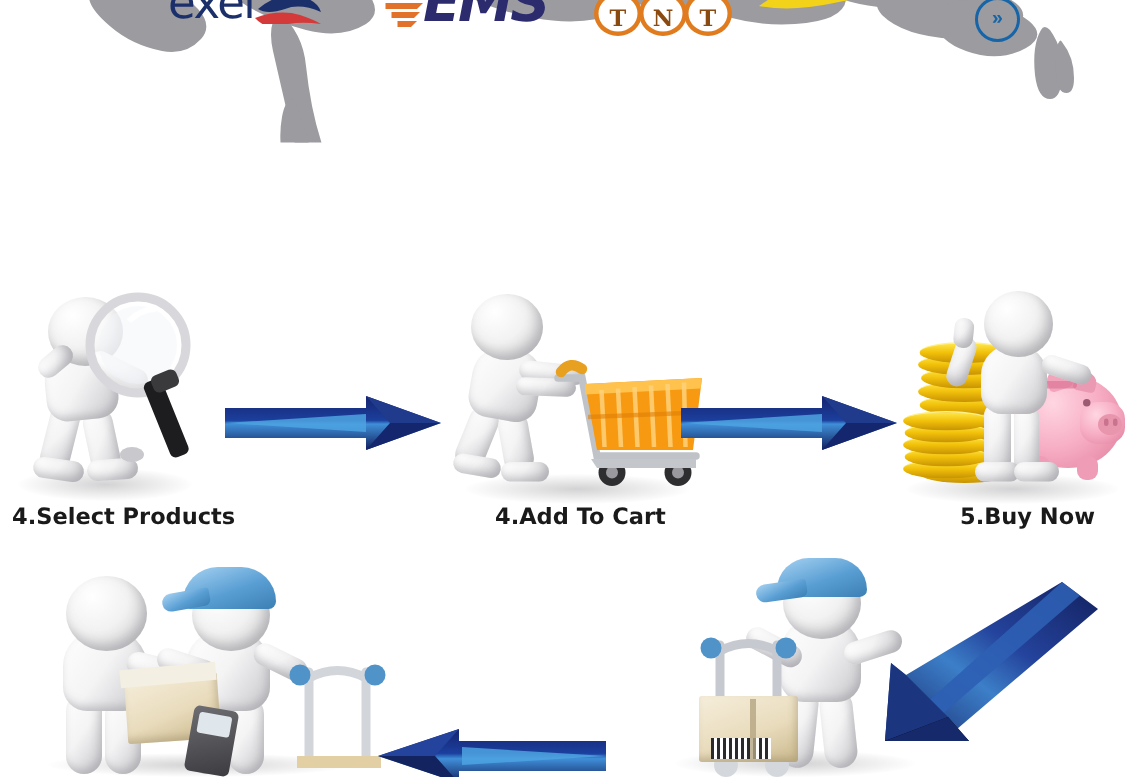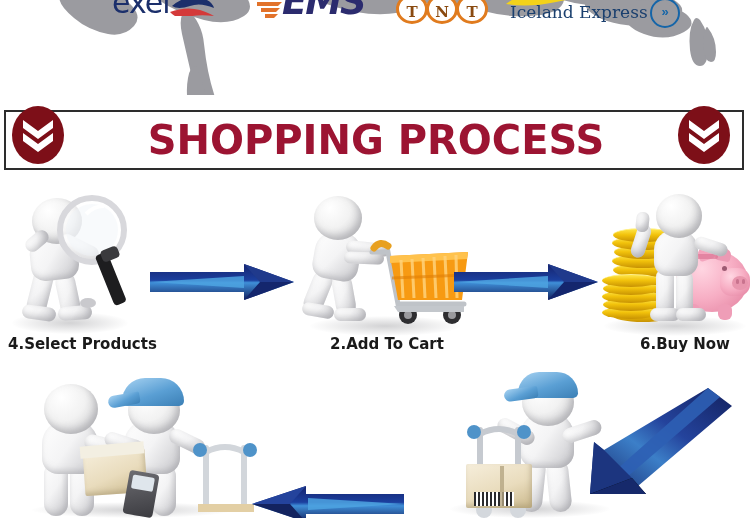--- a/index.html
+++ b/index.html
@@ -141,42 +141,24 @@
       <div class="tntcircle" style="left:30px;">N</div>
       <div class="tntcircle" style="left:60px;">T</div>
     </div>
 
     <div class="logo iex">
       <svg style="position:absolute;left:0;top:-2px;" width="150" height="30" viewBox="0 0 150 30">
         <path d="M8 22 q30-22 74-20 30 2 44 8 -40 4-68 10 -28 6-50 2z" fill="#f3d21a"></path>
         <path d="M20 16 q28-14 62-12 22 2 34 6 -32 2-56 6 -24 4-40 0z" fill="#2f9fd4"></path>
         <path d="M92 4 l10 2 -2 4 -10-2z" fill="#1a3f6e"></path>
       </svg>
-      <div class="iex-txt">Iceland Express</div>
       <div class="iex-chev">»</div>
     </div>
   </div>
 
-  <div class="banner">
-    <div class="banner-title">SHOPPING PROCESS</div>
-
-    <div class="badge left">
-      <svg width="34" height="34" viewBox="0 0 34 34">
-        <path d="M2 2 L17 13 L32 2 L32 10 L17 21 L2 10 Z" fill="#ffffff"></path>
-        <path d="M2 15 L17 26 L32 15 L32 23 L17 34 L2 23 Z" fill="#ffffff"></path>
-      </svg>
-    </div>
-
-    <div class="badge right">
-      <svg width="34" height="34" viewBox="0 0 34 34">
-        <path d="M2 2 L17 13 L32 2 L32 10 L17 21 L2 10 Z" fill="#ffffff"></path>
-        <path d="M2 15 L17 26 L32 15 L32 23 L17 34 L2 23 Z" fill="#ffffff"></path>
-      </svg>
-    </div>
-  </div>
 
   <div class="step" style="left:0px;top:190px;width:150px;height:175px;">
     <div class="fig" style="left:0;top:0;width:150px;height:150px;">
       <div class="shadow-el" style="left:12px;top:122px;width:116px;height:22px;"></div>
 
       <div class="body-pc" style="left:30px;top:78px;width:20px;height:48px;border-radius:10px;transform:rotate(14deg);"></div>
       <div class="body-pc" style="left:58px;top:82px;width:20px;height:46px;border-radius:10px;transform:rotate(-12deg);"></div>
       <div class="body-pc" style="left:22px;top:116px;width:34px;height:14px;border-radius:7px;transform:rotate(8deg);"></div>
       <div class="body-pc" style="left:58px;top:116px;width:34px;height:14px;border-radius:7px;transform:rotate(-4deg);"></div>
 
@@ -249,21 +231,21 @@
         </g>
         <path d="M24 52 L98 49" stroke="#e07f06" stroke-width="3" opacity=".6"></path>
 
         <circle cx="40" cy="89" r="9" fill="#2e2e31"></circle>
           <circle cx="40" cy="89" r="4" fill="#9a9a9e"></circle>
         <circle cx="84" cy="89" r="9" fill="#2e2e31"></circle>
           <circle cx="84" cy="89" r="4" fill="#9a9a9e"></circle>
         <path d="M26 80 L96 80 L96 86 L30 86 Z" fill="#c3c7cc"></path>
       </svg>
     </div>
-    <div class="step-label" style="left:30px;top:145px;">2.Add To Cart</div>
+    <div class="step-label" style="left:30px;top:145px;">4.Add To Cart</div>
   </div>
 
   <div class="arrow" style="left:452px;top:262px;width:148px;height:40px;">
     <svg width="148" height="40" viewBox="0 0 148 40">
       <path d="M2 10 L96 10 L96 2 L146 20 L96 38 L96 30 L2 30 Z" fill="url(#ag1)"></path>
       <path d="M2 20 L96 14 L96 26 Z" fill="#4ea3e0" opacity=".85"></path>
       <path d="M96 2 L146 20 L112 20 Z" fill="#203a8c"></path>
       <path d="M96 38 L146 20 L112 20 Z" fill="#14266d"></path>
     </svg>
   </div>
@@ -313,21 +295,21 @@
       <div class="body-pc" style="left:58px;top:78px;width:18px;height:48px;border-radius:9px;"></div>
       <div class="body-pc" style="left:78px;top:80px;width:17px;height:46px;border-radius:9px;"></div>
       <div class="body-pc" style="left:52px;top:118px;width:30px;height:13px;border-radius:7px;"></div>
       <div class="body-pc" style="left:78px;top:118px;width:30px;height:13px;border-radius:7px;"></div>
       <div class="body-pc" style="left:56px;top:40px;width:44px;height:46px;border-radius:20px 20px 14px 14px;"></div>
       <div class="head" style="left:58px;top:4px;width:46px;height:44px;"></div>
       <div class="body-pc" style="left:36px;top:34px;width:14px;height:34px;border-radius:7px;transform:rotate(18deg);"></div>
       <div class="body-pc" style="left:38px;top:22px;width:13px;height:20px;border-radius:6px;transform:rotate(6deg);"></div>
       <div class="body-pc" style="left:96px;top:50px;width:34px;height:13px;border-radius:7px;transform:rotate(18deg);"></div>
     </div>
-    <div class="step-label" style="left:42px;top:145px;">6.Buy Now</div>
+    <div class="step-label" style="left:42px;top:145px;">5.Buy Now</div>
   </div>
 
   <div class="arrow" style="left:580px;top:382px;width:170px;height:120px;">
     <svg width="170" height="120" viewBox="0 0 170 120">
       <defs>
         <linearGradient id="ag3" x1="1" y1="0" x2="0" y2="1">
           <stop offset="0%" stop-color="#13215f"></stop>
           <stop offset="40%" stop-color="#24439c"></stop>
           <stop offset="60%" stop-color="#3c7fc8"></stop>
           <stop offset="100%" stop-color="#15246a"></stop>

